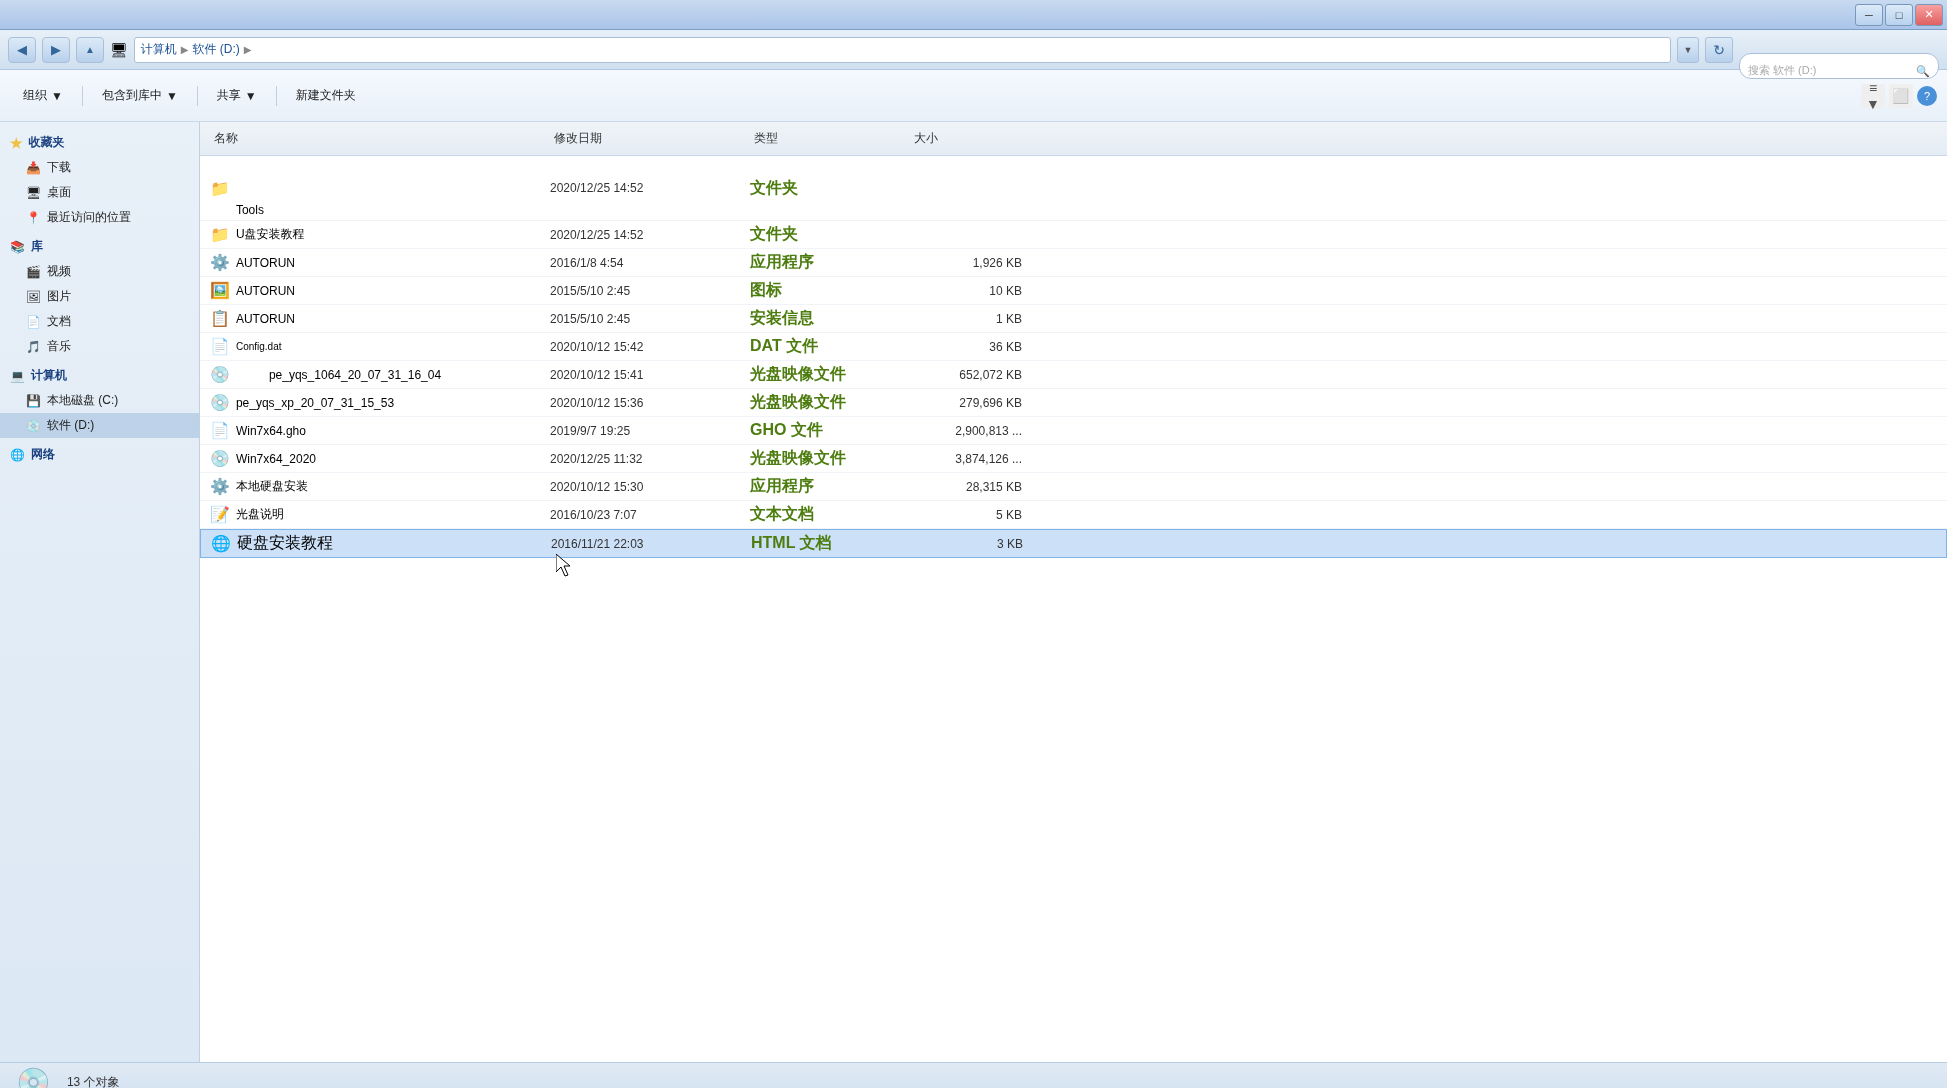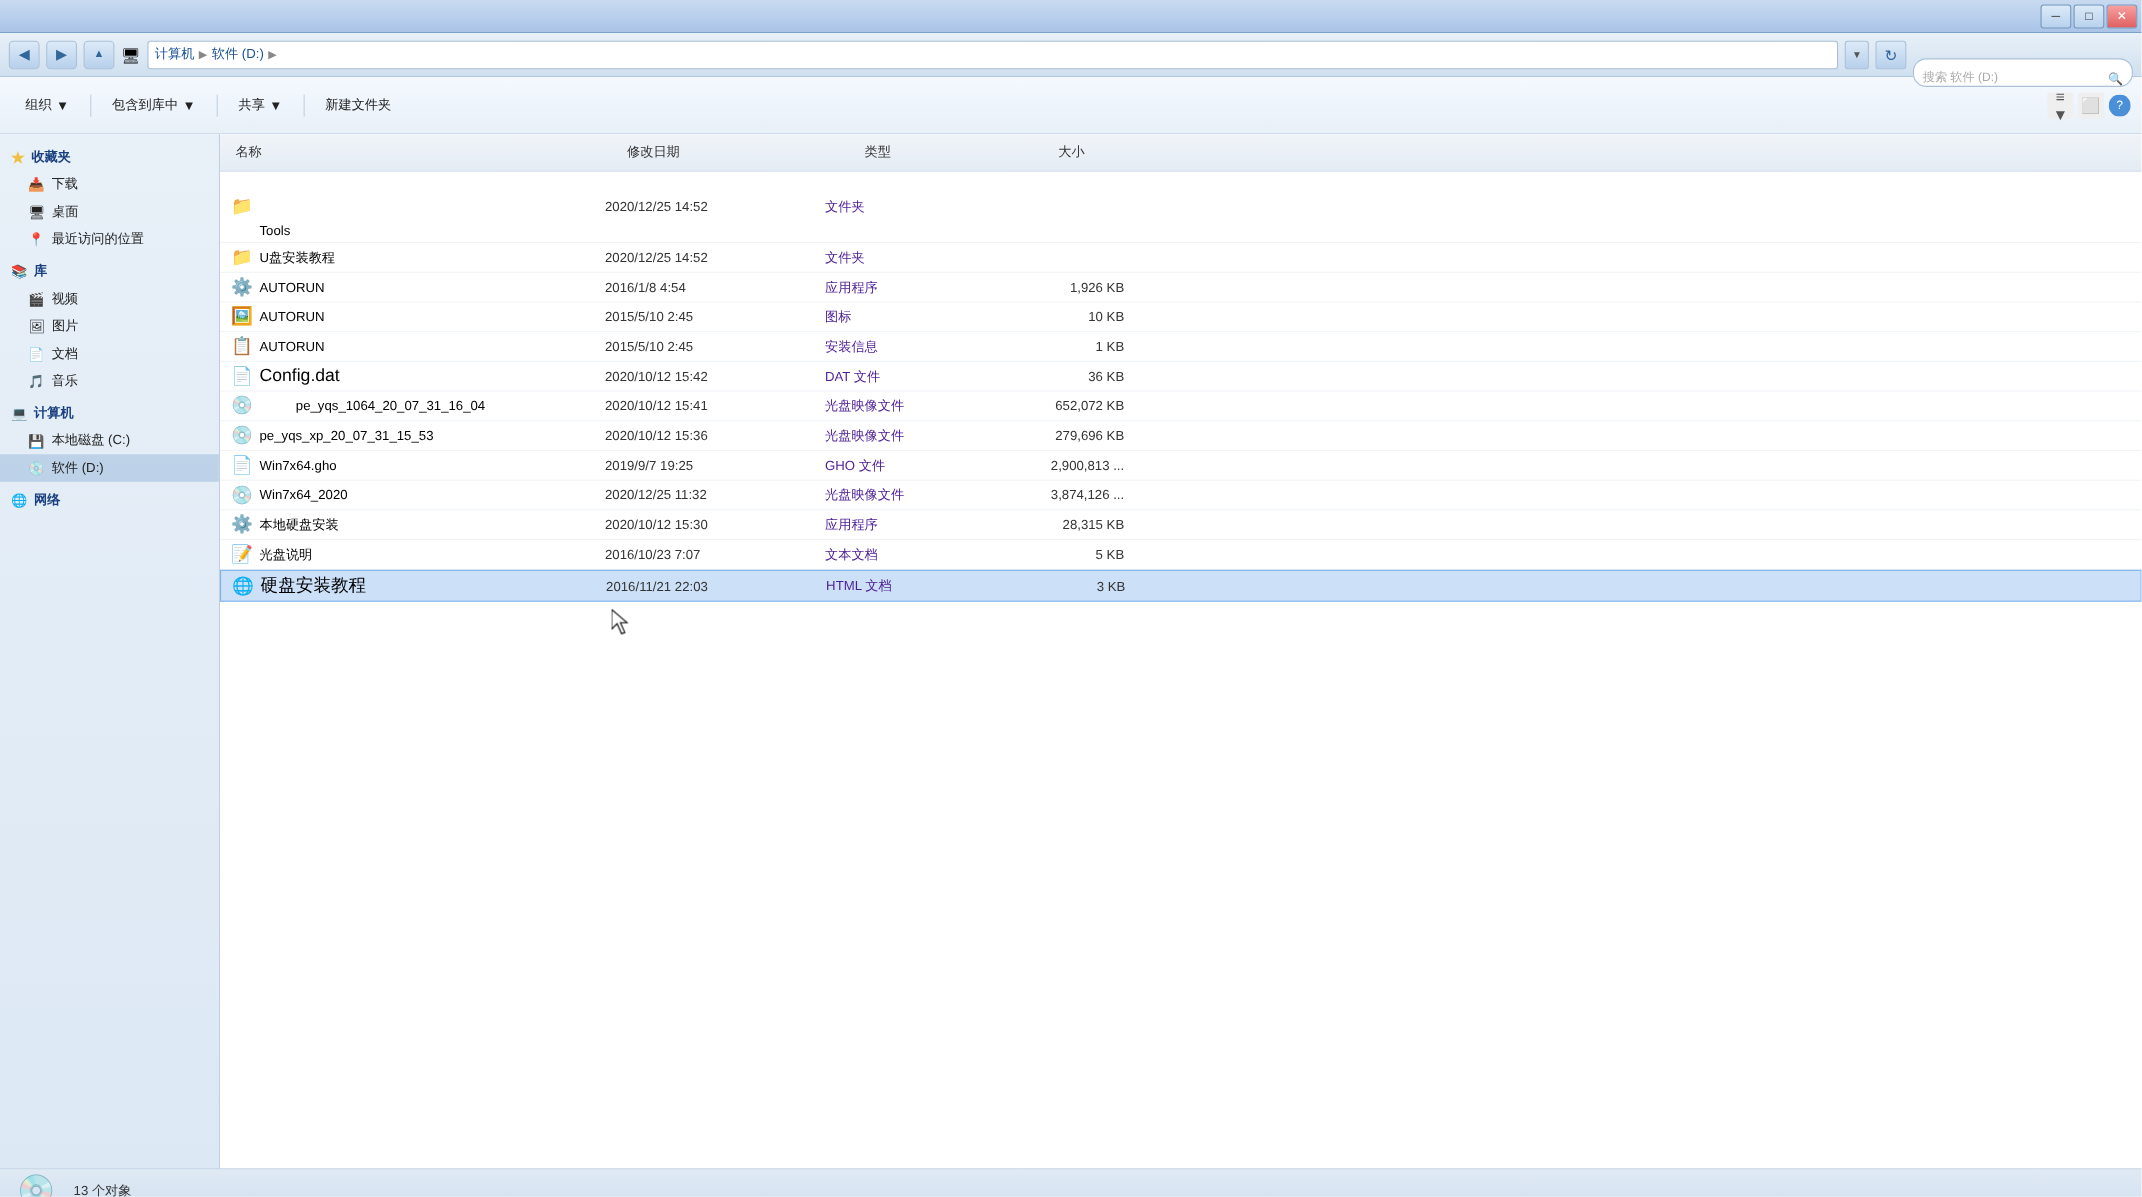--- a/index.html
+++ b/index.html
@@ -200,21 +200,20 @@
       background: #fff;
     }
     .file-list-header {
       display: grid;
       grid-template-columns: 340px 200px 160px 120px;
       padding: 6px 10px;
       background: linear-gradient(to bottom, #f0f4f8, #e4ecf4);
       border-bottom: 1px solid #c8d8e8;
       position: sticky;
       top: 0;
-      gap: 16px;
     }
     .col-header {
       font-size: 12px;
       color: #333;
       padding: 2px 4px;
       cursor: pointer;
     }
     .file-row {
       display: grid;
       grid-template-columns: 340px 200px 160px 120px;
@@ -224,21 +223,21 @@
       align-items: center;
     }
     .file-row.selected { background: #cce0f8; border: 1px solid #80b4e8; }
     .file-name {
       display: flex;
       align-items: center;
       gap: 6px;
       font-size: 12px;
     }
     .file-date { font-size: 12px; color: #333; }
-    .file-type { font-size: 12px; color: #4c1d95; }
+    .file-type { font-size: 16px; color: #4d7c0f; font-weight: bold; }
     .file-size { font-size: 12px; color: #333; text-align: right; padding-right: 8px; }
 
     
     .statusbar {
       height: 40px;
       background: linear-gradient(to bottom, #e0eaf4, #d0dff0);
       border-top: 1px solid #b8cce0;
       display: flex;
       align-items: center;
       padding: 0 16px;
@@ -423,21 +422,21 @@
       <span style="font-size:16px;">📋</span>
       <span style="font-size:12px;">AUTORUN</span>
     </div>
     <div class="file-date">2015/5/10 2:45</div>
     <div class="file-type">安装信息</div>
     <div class="file-size">1 KB</div>
   </div>
         <div class="file-row">
     <div class="file-name">
       <span style="font-size:16px;">📄</span>
-      <span style="font-size:16px;">Config.dat</span>
+      <span style="font-size:10px;">Config.dat</span>
     </div>
     <div class="file-date">2020/10/12 15:42</div>
     <div class="file-type">DAT 文件</div>
     <div class="file-size">36 KB</div>
   </div>
         <div class="file-row">
     <div class="file-name">
       <span style="font-size:16px;">💿</span>
       <span style="font-size:12px;margin-left:33px;">pe_yqs_1064_20_07_31_16_04</span>
     </div>

